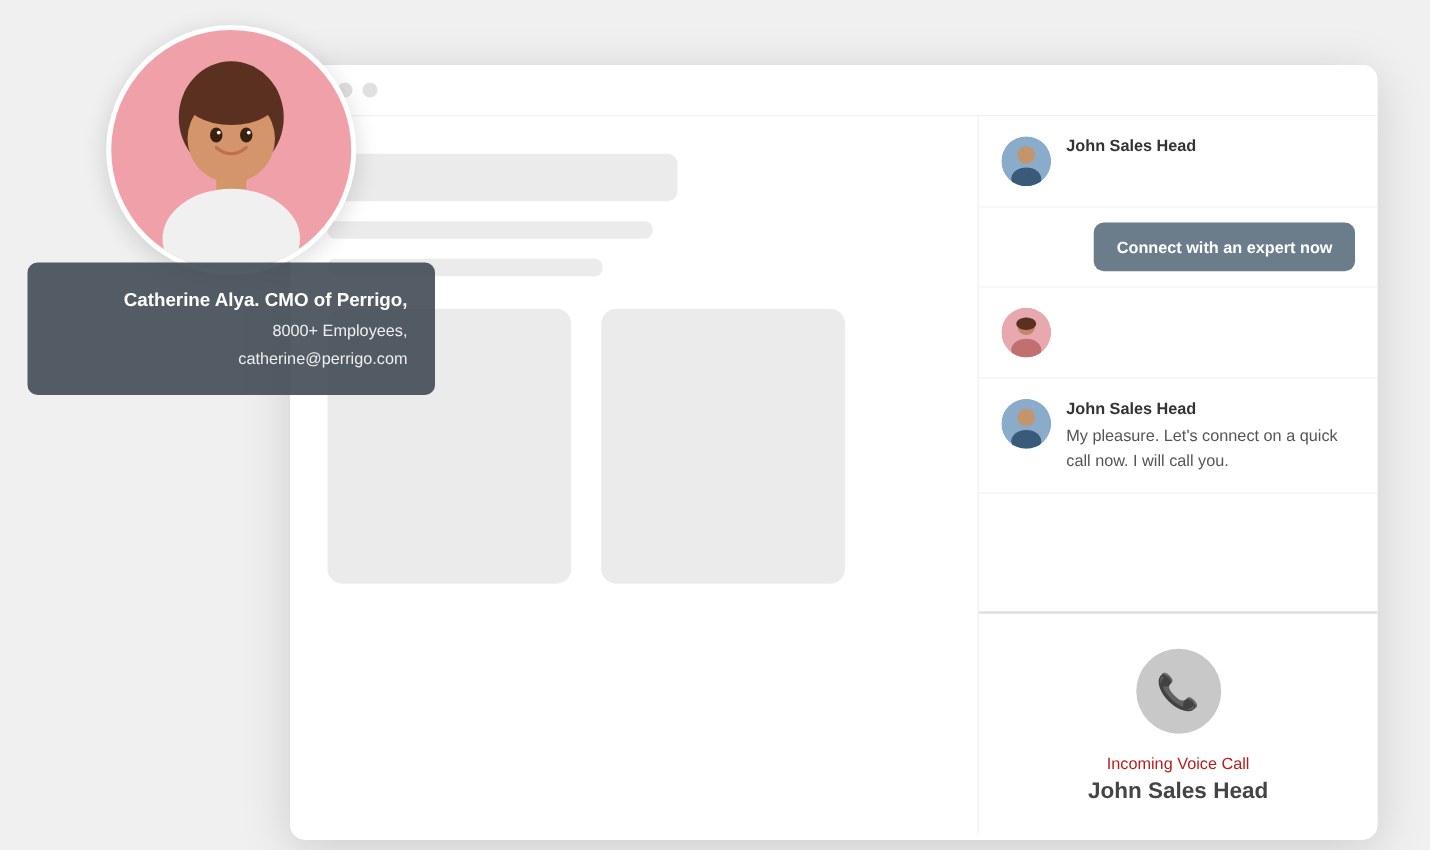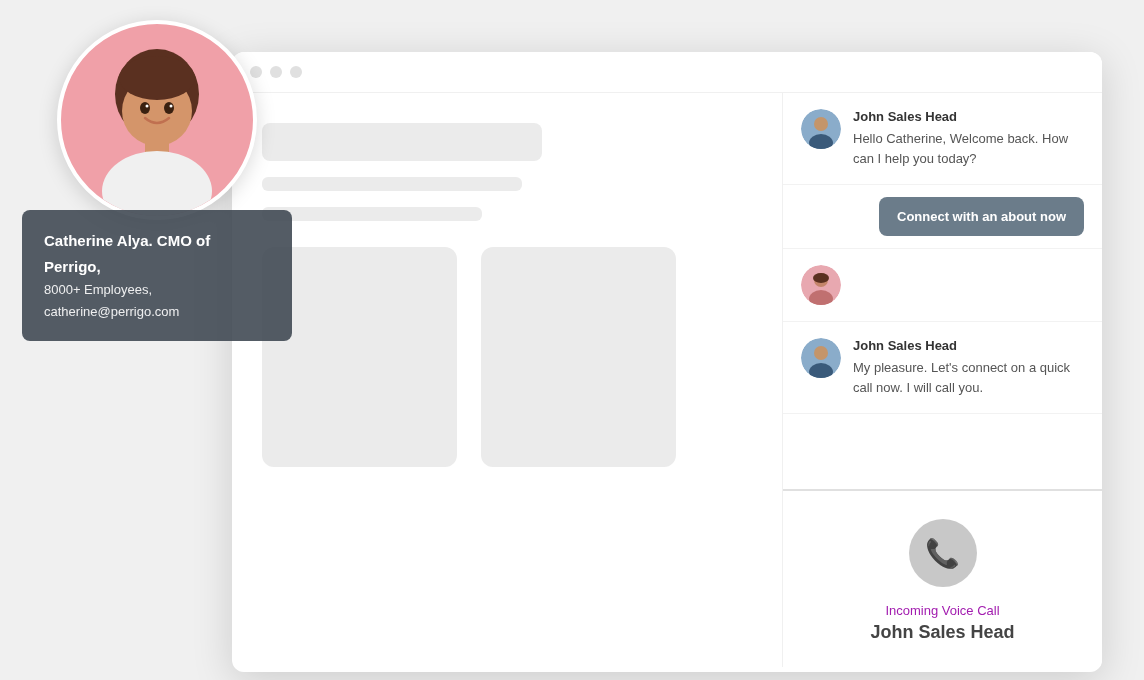--- a/index.html
+++ b/index.html
@@ -184,21 +184,21 @@
       margin-bottom: 16px;
     }
 
     .call-icon {
       font-size: 28px;
       color: #555;
     }
 
     .incoming-label {
       font-size: 13px;
-      color: #a21caf;
+      color: #b91c1c;
       margin-bottom: 4px;
     }
 
     .caller-name {
       font-size: 18px;
       font-weight: 700;
       color: #444;
     }
 
     
@@ -227,23 +227,23 @@
     .person-svg {
       width: 160px;
       height: 180px;
     }
 
     .profile-info-card {
       background: rgba(60, 70, 80, 0.88);
       color: white;
       border-radius: 8px;
       padding: 18px 22px;
-      text-align: left;
+      text-align: right;
       margin-top: -10px;
-      width: 270px;
+      width: 326px;
       line-height: 1.7;
     }
 
     .profile-name {
       font-size: 15px;
       font-weight: 700;
     }
 
     .profile-detail {
       font-size: 13px;
@@ -281,26 +281,25 @@
         <div class="chat-message">
           <div class="avatar">
             <svg width="40" height="40" viewBox="0 0 40 40" xmlns="http://www.w3.org/2000/svg">
               <circle cx="20" cy="20" r="20" fill="#8aacca"></circle>
               <circle cx="20" cy="15" r="7" fill="#c4956a"></circle>
               <ellipse cx="20" cy="34" rx="12" ry="9" fill="#3a5a7a"></ellipse>
             </svg>
           </div>
           <div class="msg-body">
             <div class="msg-name">John Sales Head</div>
-            <div class="msg-text">Hello Catherine, Welcome back. How can I help you today?</div>
           </div>
         </div>
 
         <div class="connect-btn">
-          <button class="btn-connect">Connect with an about now</button>
+          <button class="btn-connect">Connect with an expert now</button>
         </div>
 
         <div class="chat-message">
           <div class="avatar">
             <svg width="40" height="40" viewBox="0 0 40 40" xmlns="http://www.w3.org/2000/svg">
               <circle cx="20" cy="20" r="20" fill="#e8a8b0"></circle>
               <circle cx="20" cy="15" r="7" fill="#c4856a"></circle>
               <ellipse cx="20" cy="34" rx="12" ry="9" fill="#c07070"></ellipse>
               <ellipse cx="20" cy="13" rx="8" ry="5" fill="#5a3020"></ellipse>
             </svg>

